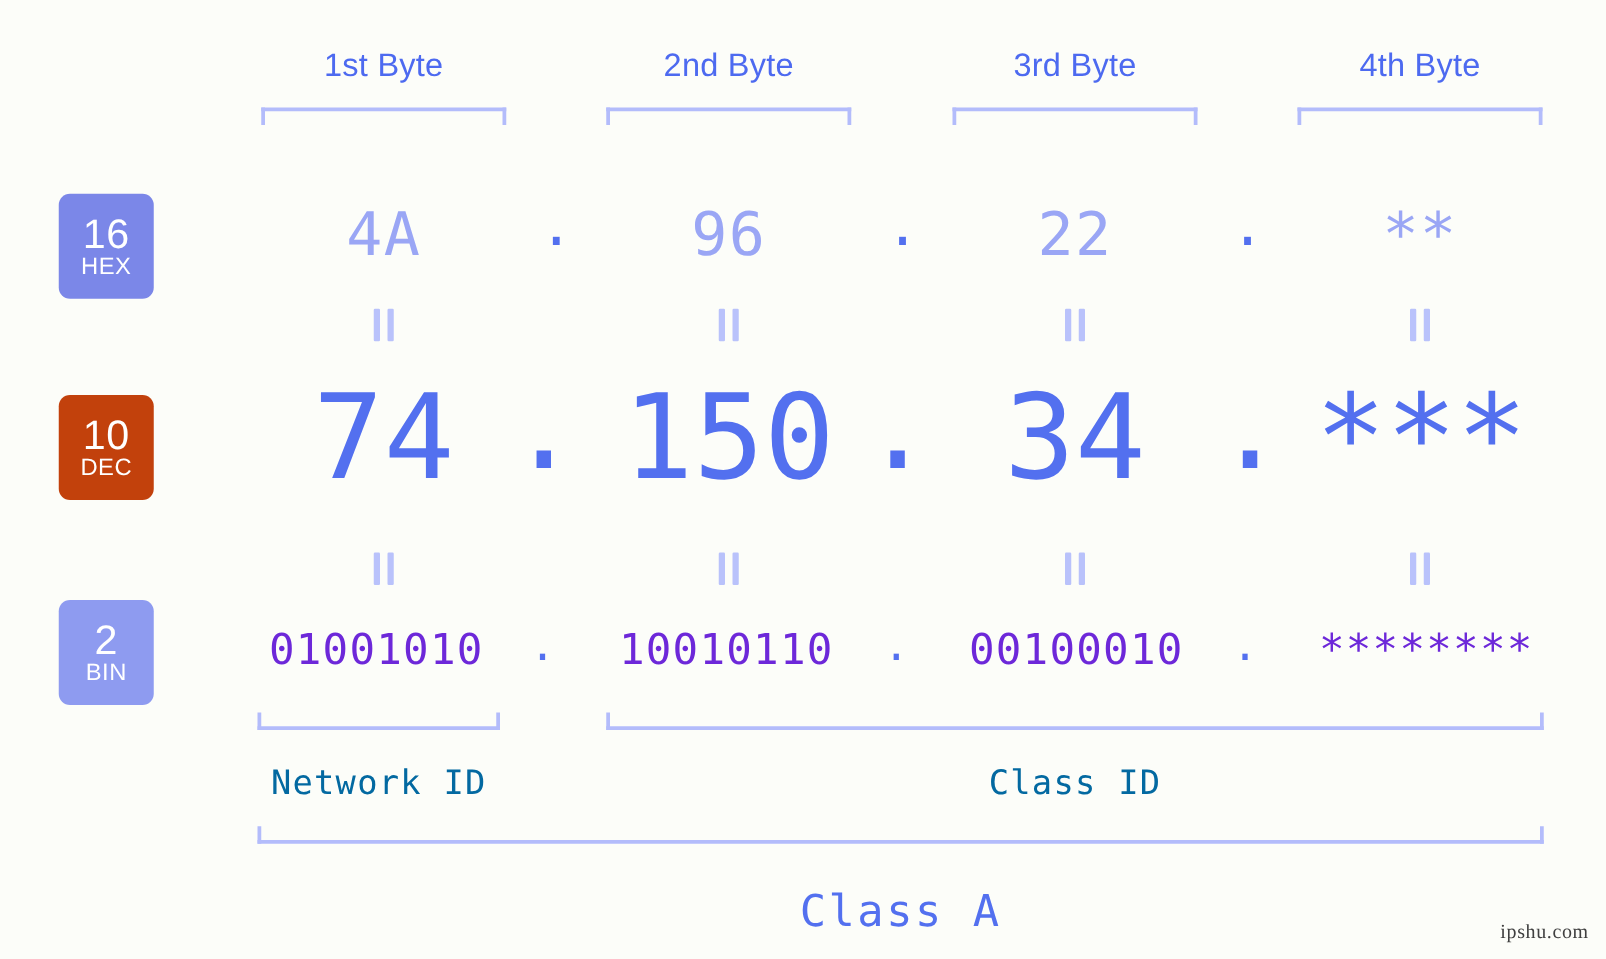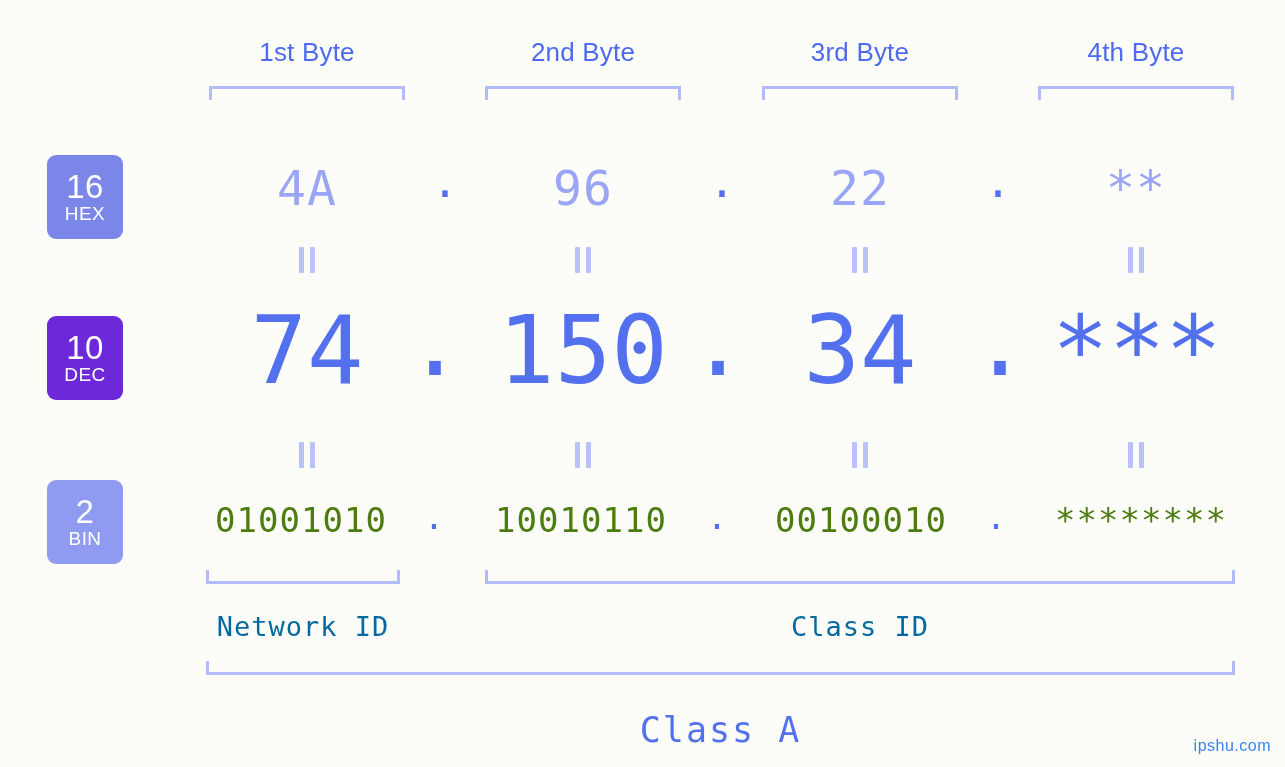--- a/index.html
+++ b/index.html
@@ -92,21 +92,21 @@
     color: #9aa6f5;
     letter-spacing: 1px;
   }
   .row-dec .val {
     font-size: 94px;
     color: #5370ef;
     letter-spacing: 0px;
   }
   .row-bin .val {
     font-size: 34px;
-    color: #4d7c0f;
+    color: #6d28d9;
     letter-spacing: 1px;
   }
 
   .sep {
     position: absolute;
     color: #5370ef;
     font-family: "DejaVu Sans Mono", "Liberation Mono", monospace;
     text-align: center;
     line-height: 1;
   }
@@ -149,23 +149,23 @@
     color: #5370ef;
     white-space: nowrap;
     letter-spacing: 2px;
     margin-top: 16px;
   }
 
   .watermark {
     position: absolute;
     right: 14px;
     bottom: 12px;
-    font-family: Liberation Sans, sans-serif;
+    font-family: Liberation Serif, serif;
     font-size: 16px;
-    color: #3b82f6;
+    color: #404040;
     letter-spacing: 0.5px;
   }
 </style>
 </head>
 <body>
 
 <div class="stage">
 
   <div class="byte-label" style="left:209px; width:196px;">1st Byte</div>
   <div class="byte-label" style="left:485px; width:196px;">2nd Byte</div>
@@ -202,21 +202,21 @@
   </div>
   <div class="eq" style="left:847px; top:247px;">
     <span></span>
       <span></span>
   </div>
   <div class="eq" style="left:1123px; top:247px;">
     <span></span>
       <span></span>
   </div>
 
-  <div class="badge" style="left:47px; top:316px; height:84px; background:#6d28d9;">
+  <div class="badge" style="left:47px; top:316px; height:84px; background:#c2410c;">
     <div class="badge-num">10</div>
     <div class="badge-name">DEC</div>
   </div>
 
   <div class="row-dec">
     <div class="val" style="left:195px; top:296px; width:224px;">74</div>
     <div class="sep sep-dec" style="left:400px; top:296px; width:70px;">.</div>
     <div class="val" style="left:460px; top:296px; width:246px;">150</div>
     <div class="sep sep-dec" style="left:683px; top:296px; width:70px;">.</div>
     <div class="val" style="left:748px; top:296px; width:224px;">34</div>

